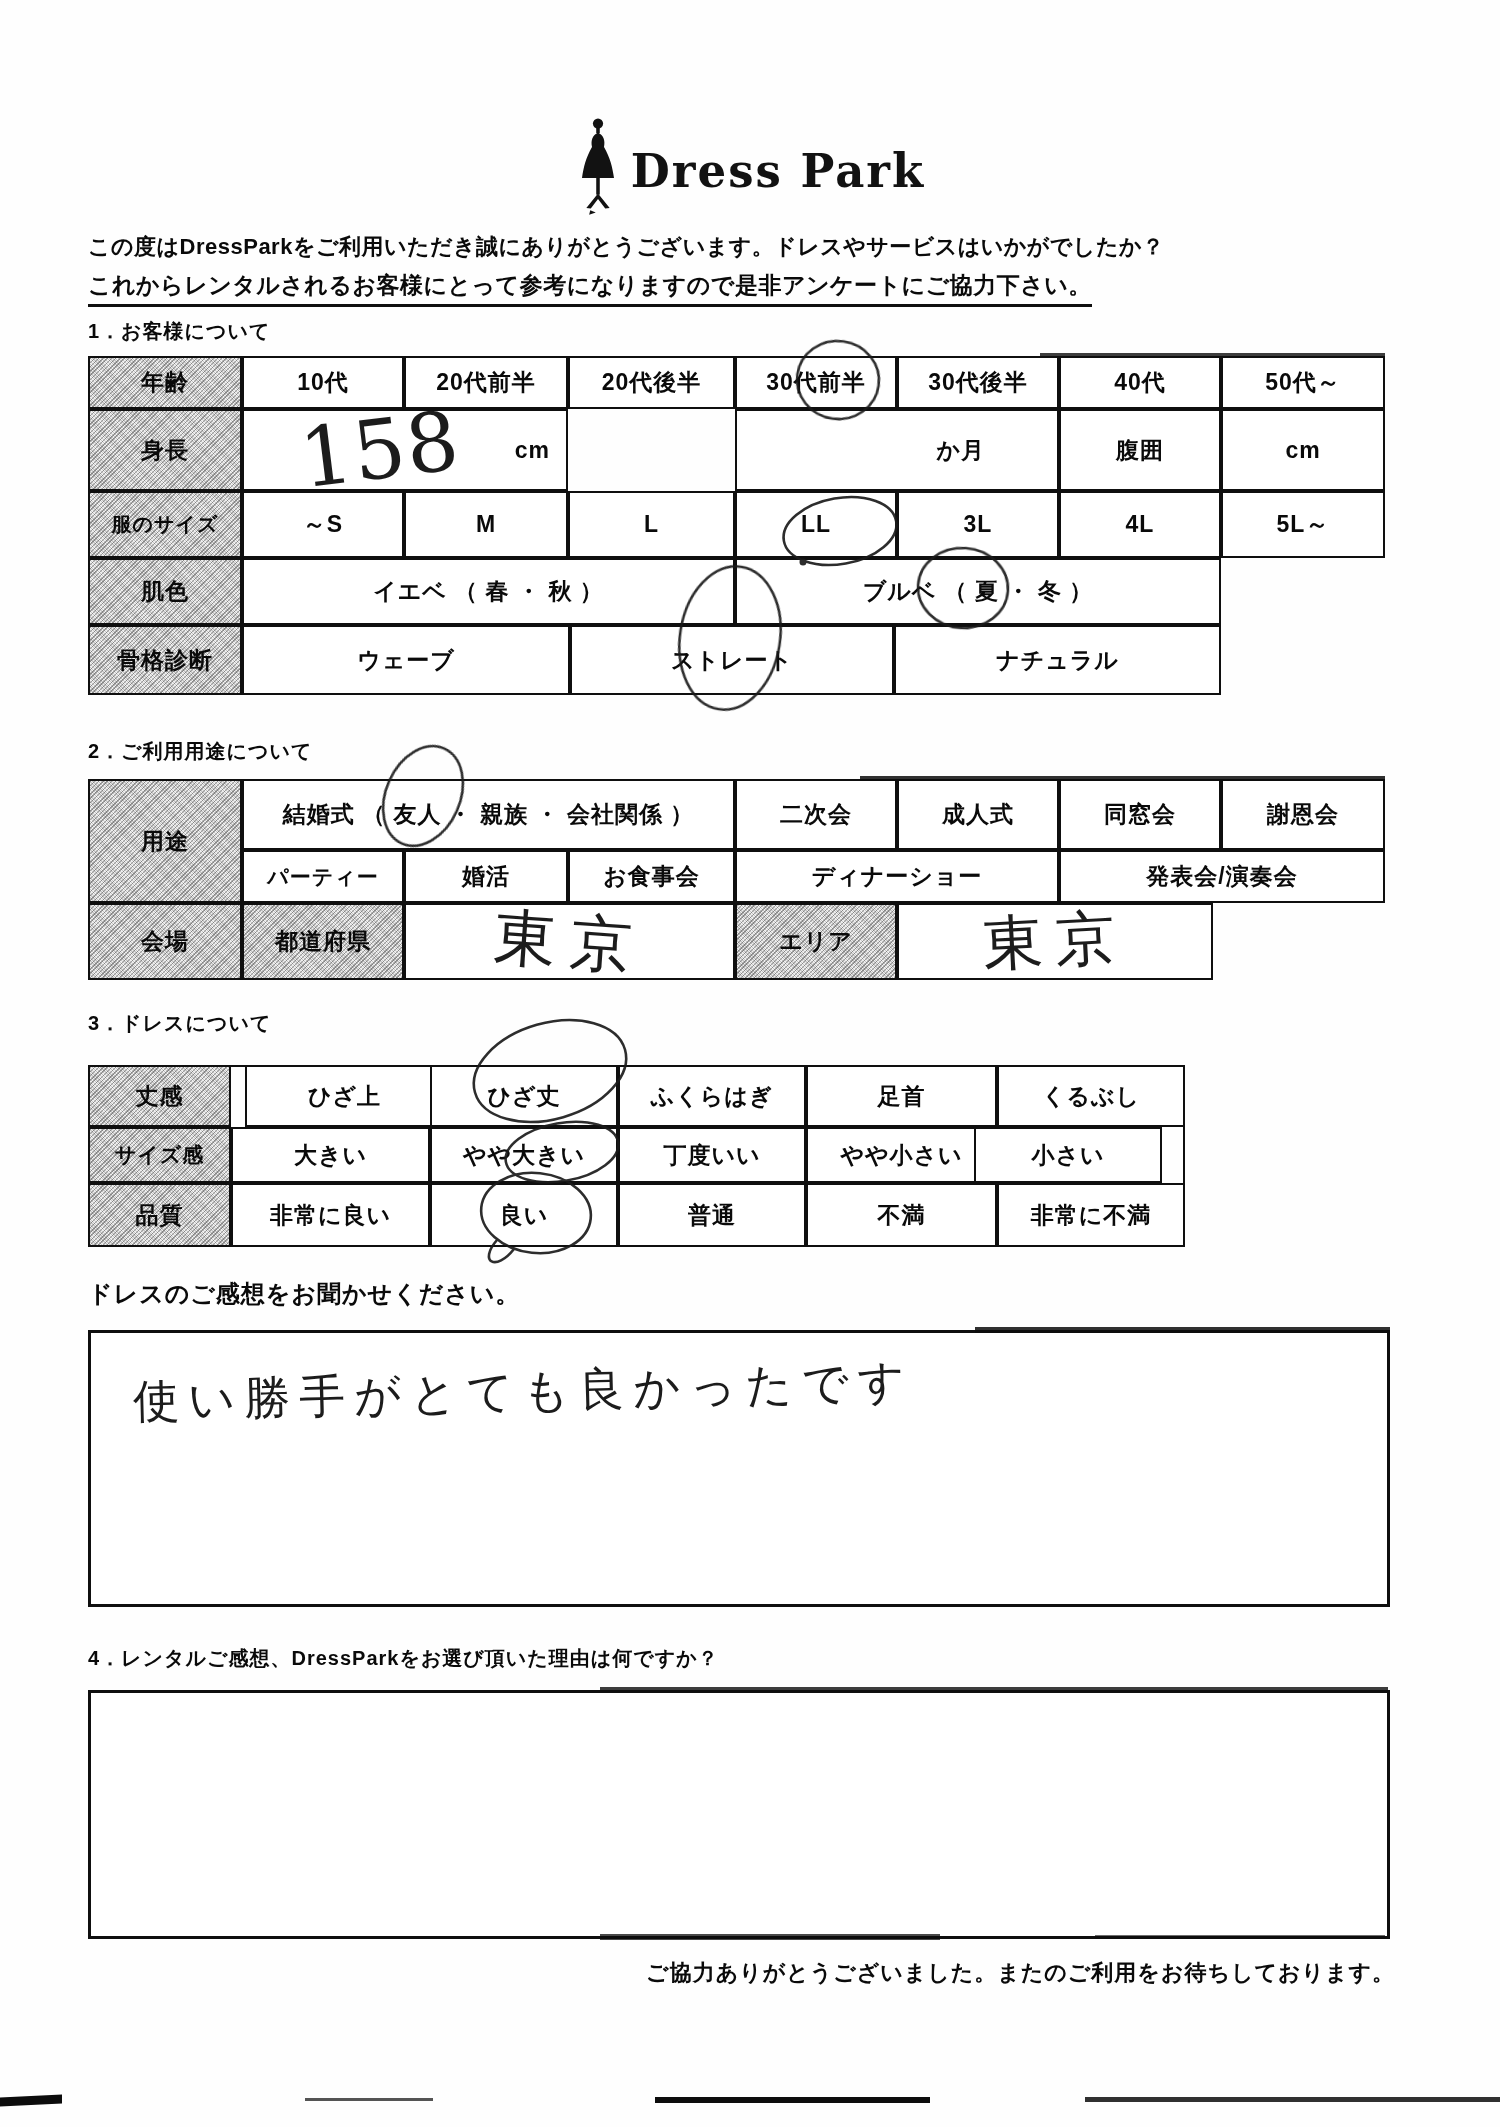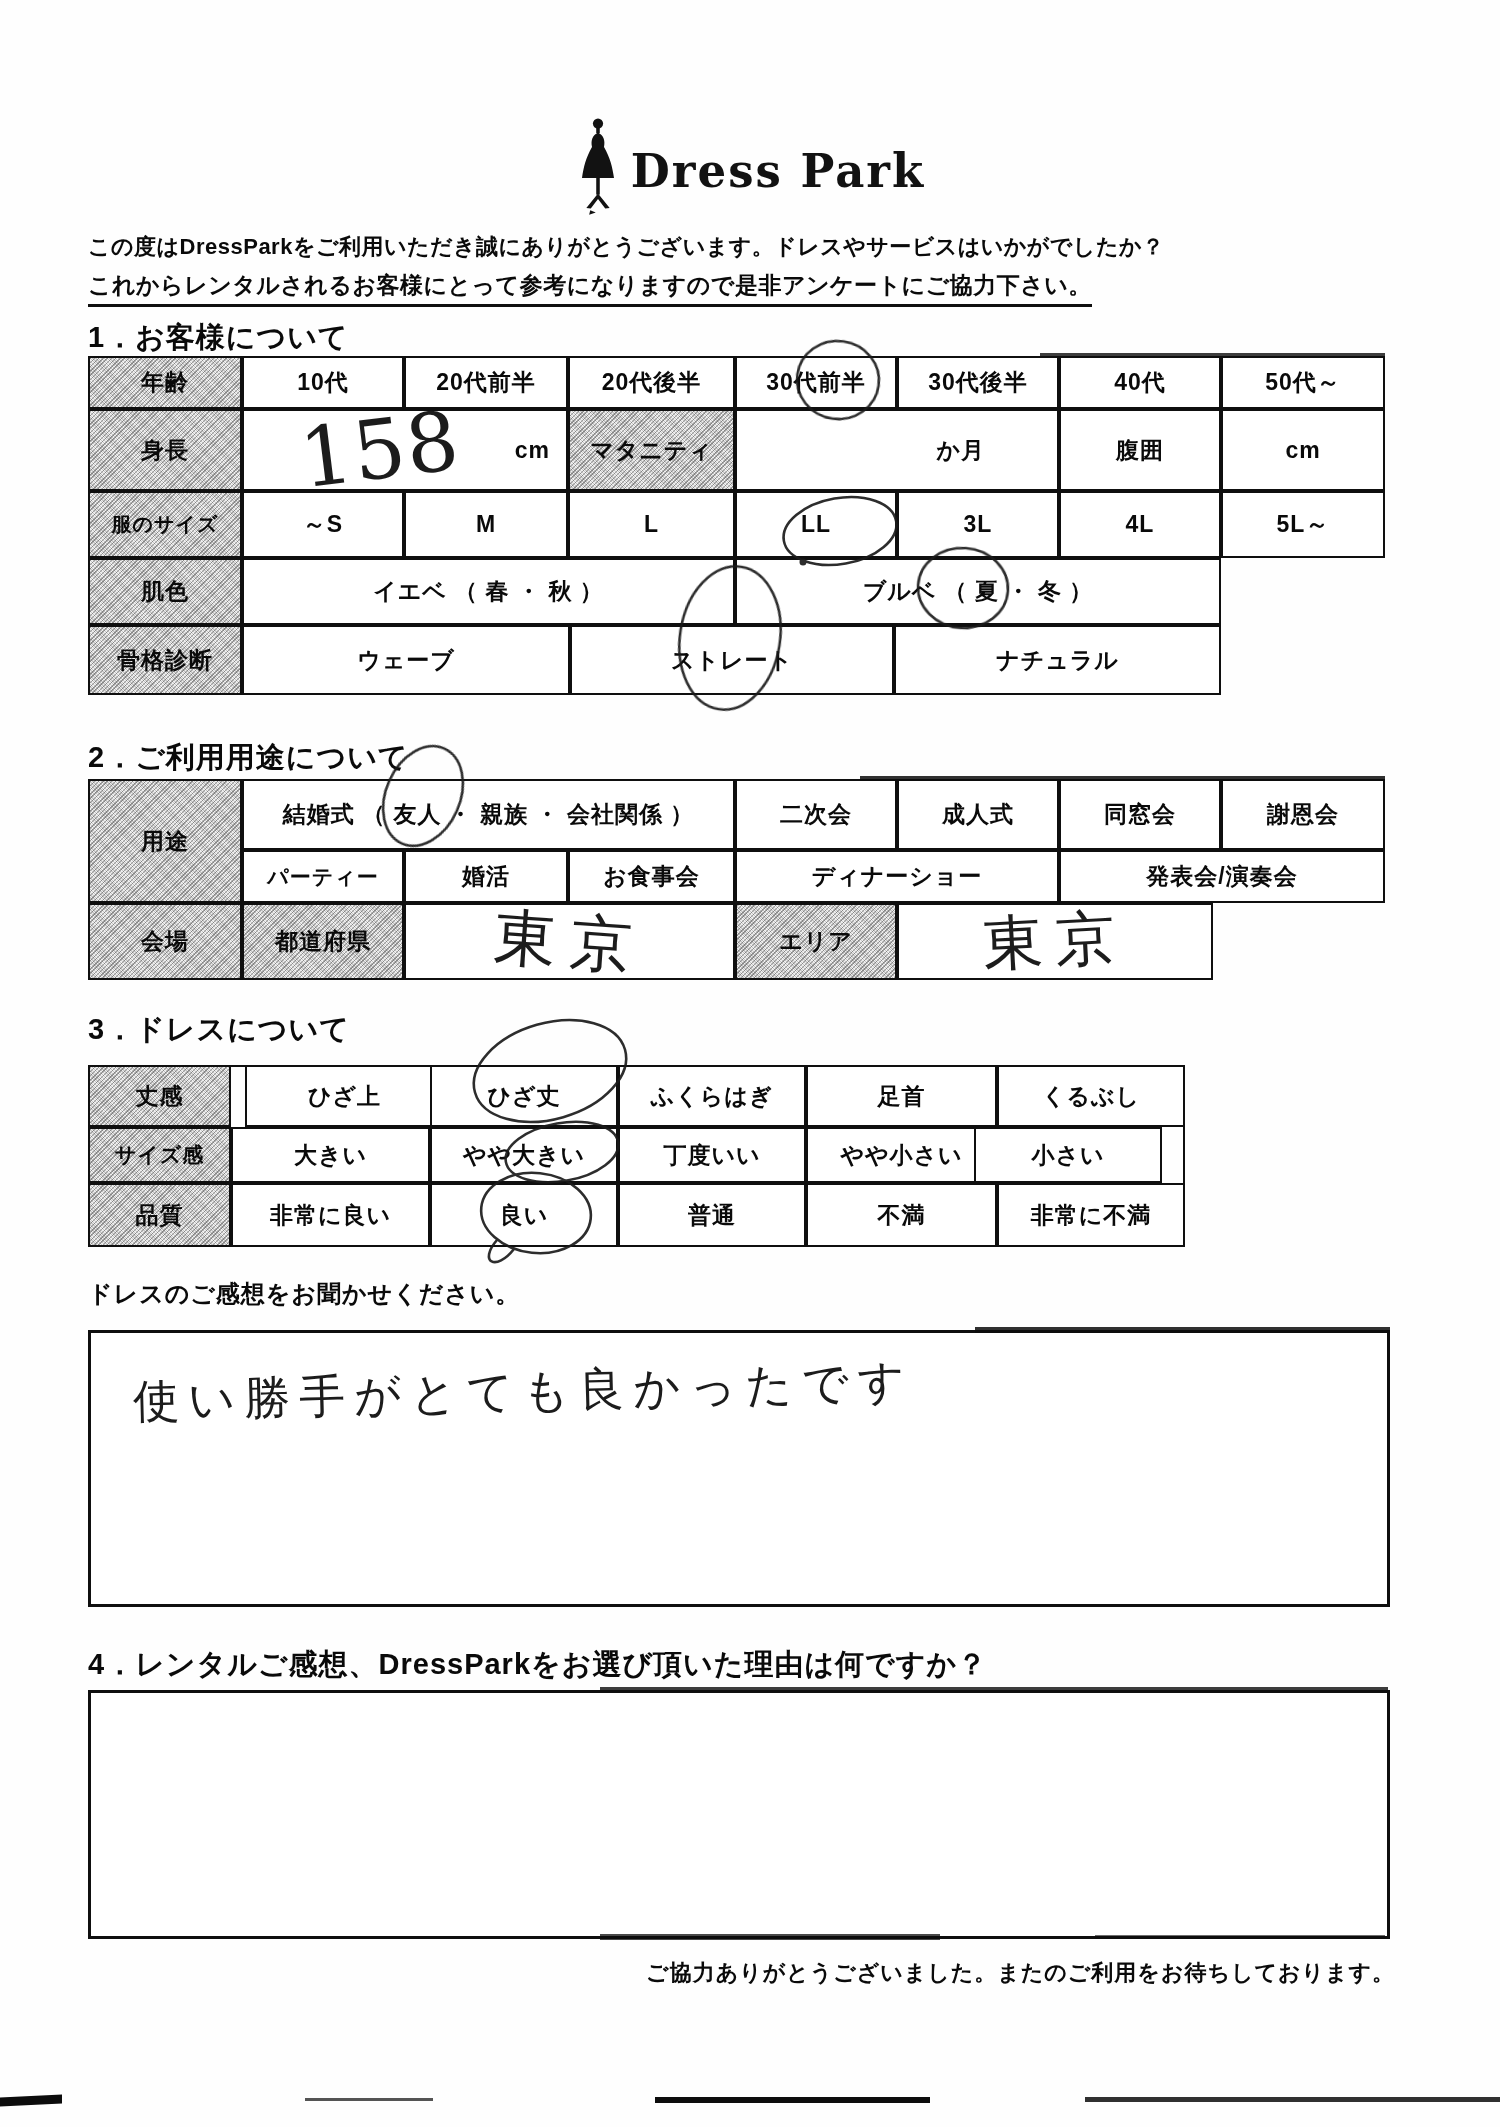--- a/index.html
+++ b/index.html
@@ -8,21 +8,21 @@
   .abs{position:absolute;}
   
   .c{position:absolute;box-sizing:border-box;border:2px solid #0f0f0f;background:#fff;
      display:flex;align-items:center;justify-content:center;
      font-weight:bold;font-size:23px;letter-spacing:1px;white-space:nowrap;}
   .hatch{background-color:#efefef;
      background-image:
        repeating-linear-gradient(135deg, rgba(30,30,30,.38) 0 1px, rgba(0,0,0,0) 1px 3px),
        repeating-linear-gradient(45deg, rgba(30,30,30,.20) 0 1px, rgba(0,0,0,0) 1px 2px);}
   .frame{position:absolute;box-sizing:border-box;border:2px solid #0f0f0f;pointer-events:none;background:transparent;}
-  .heading{position:absolute;left:88px;font-size:29px;font-weight:800;letter-spacing:1px;}
+  .heading{position:absolute;left:88px;font-size:20px;font-weight:800;letter-spacing:1px;}
   .hand{font-family:"DejaVu Serif",serif;font-weight:400;color:#1c1c1c;}
   .bigbox{position:absolute;box-sizing:border-box;border:3px solid #0f0f0f;background:#fff;}
   .smudge{position:absolute;background:#0c0c0c;}
   svg.overlay{position:absolute;left:0;top:0;pointer-events:none;}
   .logo-wrap{position:absolute;left:0;top:118px;width:1500px;display:flex;
              align-items:center;justify-content:center;gap:10px;}
   .logo-text{font-family:"DejaVu Serif",serif;font-weight:700;font-size:45px;
              letter-spacing:2px;color:#121212;transform:scaleY(1.04);}
 </style>
 </head>
@@ -58,21 +58,20 @@
     <div class="c" style="left:647px;top:0;width:162px;height:53px;">30代前半</div>
     <div class="c" style="left:809px;top:0;width:162px;height:53px;">30代後半</div>
     <div class="c" style="left:971px;top:0;width:162px;height:53px;">40代</div>
     <div class="c" style="left:1133px;top:0;width:164px;height:53px;">50代～</div>
 
     <div class="c hatch" style="left:0;top:53px;width:154px;height:82px;">身長</div>
     <div class="c" style="left:154px;top:53px;width:326px;height:82px;justify-content:space-between;padding:0 16px 0 56px;overflow:visible;">
       <span class="hand" style="font-size:82px;transform:rotate(-7deg);line-height:1;">158</span>
       <span>cm</span>
     </div>
-    <div class="c hatch" style="left:480px;top:53px;width:167px;height:82px;">マタニティ</div>
     <div class="c" style="left:647px;top:53px;width:324px;height:82px;justify-content:flex-end;padding-right:72px;">か月</div>
     <div class="c" style="left:971px;top:53px;width:162px;height:82px;">腹囲</div>
     <div class="c" style="left:1133px;top:53px;width:164px;height:82px;">cm</div>
 
     <div class="c hatch" style="left:0;top:135px;width:154px;height:67px;font-size:20px;">服のサイズ</div>
     <div class="c" style="left:154px;top:135px;width:162px;height:67px;">～S</div>
     <div class="c" style="left:316px;top:135px;width:164px;height:67px;">M</div>
     <div class="c" style="left:480px;top:135px;width:167px;height:67px;">L</div>
     <div class="c" style="left:647px;top:135px;width:162px;height:67px;">LL</div>
     <div class="c" style="left:809px;top:135px;width:162px;height:67px;">3L</div>

